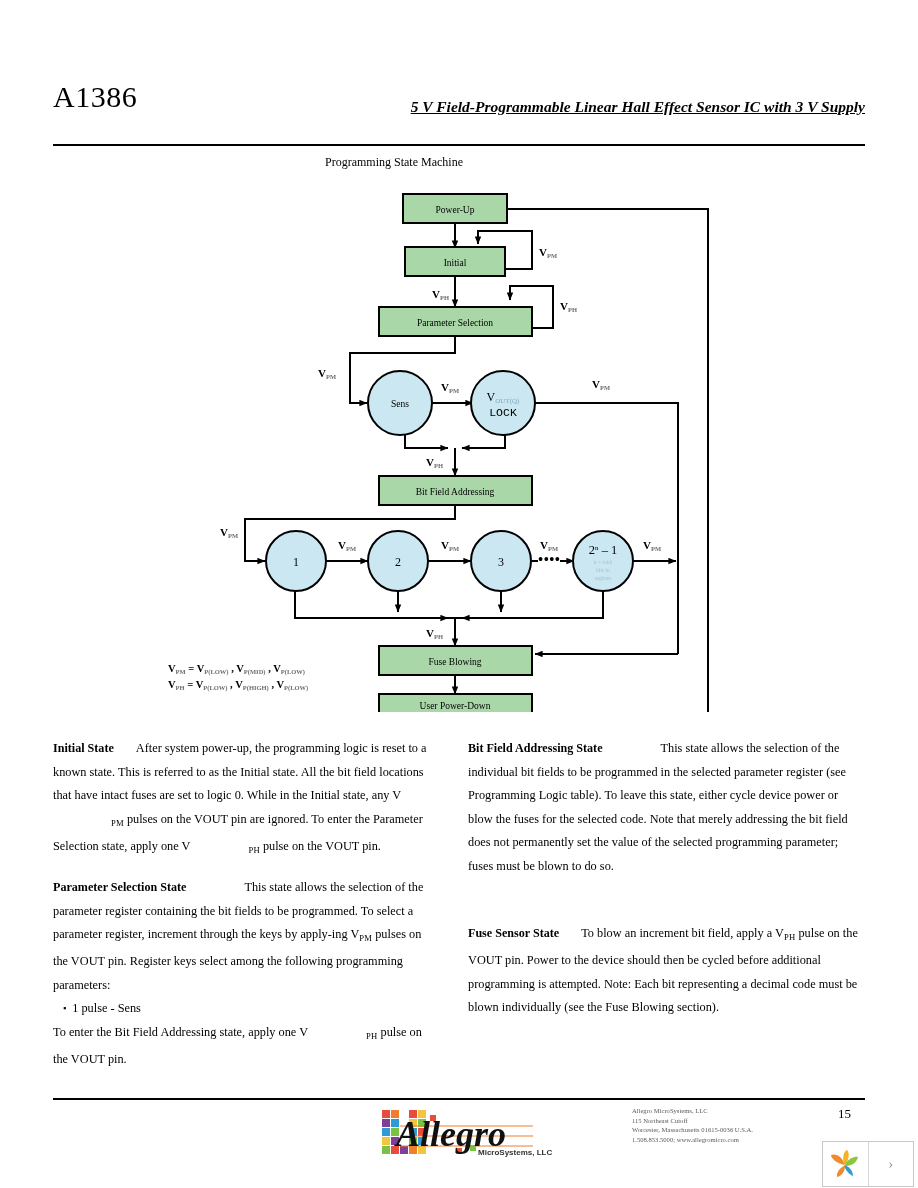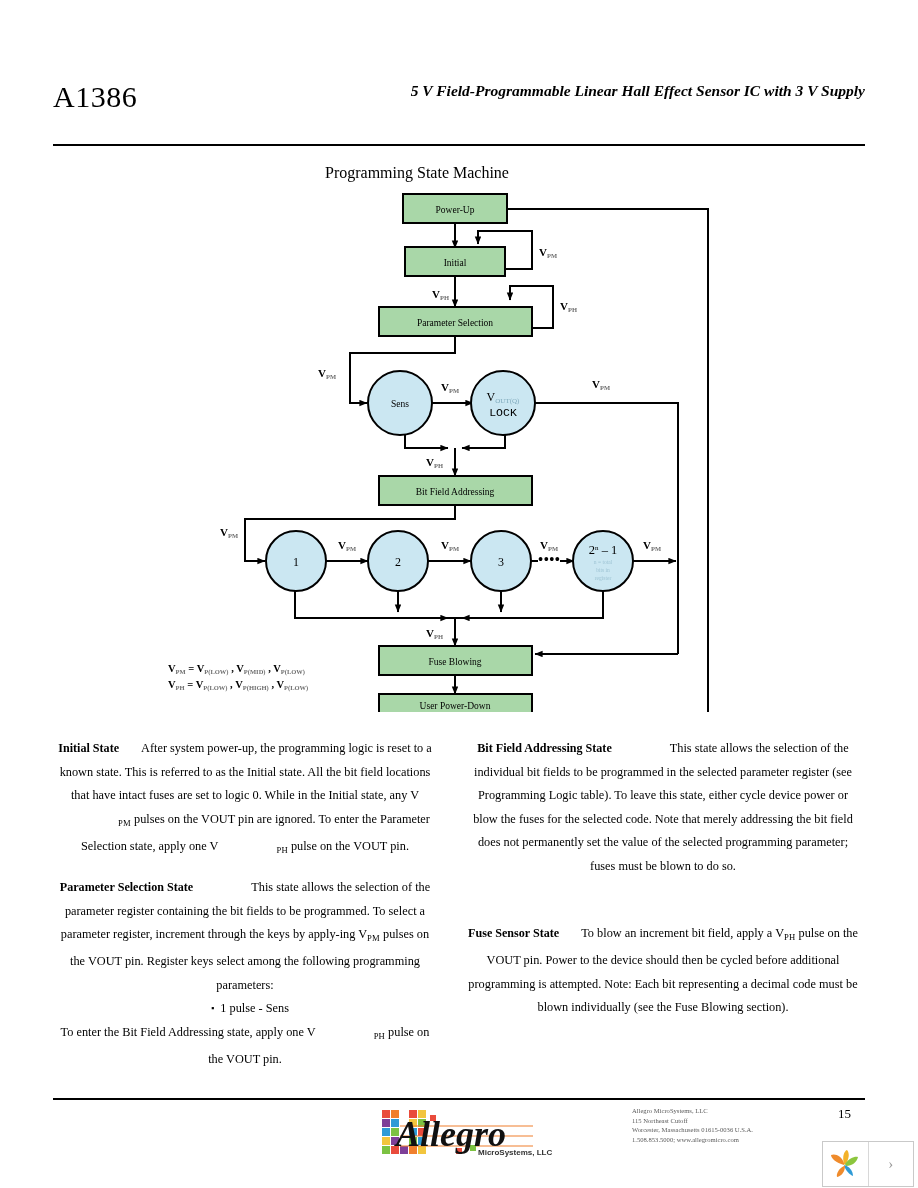--- a/index.html
+++ b/index.html
@@ -10,31 +10,31 @@
     font-family:"Liberation Serif", serif;
     color:#000;
     position:relative;
     overflow:hidden;
   }
   .page{position:absolute;left:0;top:0;width:918px;height:949px;}
 
   
   .header{position:absolute;left:53px;top:74px;width:812px;height:62px;}
   .part-no{position:absolute;left:0;top:6px;font-size:30px;letter-spacing:.5px;}
-  .header-title{position:absolute;right:0;top:6px;width:640px;text-align:right;
-     font-style:italic;font-weight:bold;font-size:15.5px;line-height:22px;}
+  .header-title{position:absolute;right:0;top:22px;width:640px;text-align:right;
+     font-style:italic;font-weight:bold;font-size:15.5px;line-height:22px;text-decoration:underline;}
   .rule-top{position:absolute;left:53px;top:144px;width:812px;height:2px;background:#000;}
 
   
-  .dia-title{position:absolute;left:325px;top:164px;font-size:16px;}
+  .dia-title{position:absolute;left:325px;top:155px;font-size:12px;}
   .diagram{position:absolute;left:160px;top:188px;width:560px;height:524px;}
   .diagram svg{display:block;}
 
   
-  .col{position:absolute;font-size:12.3px;line-height:23.5px;text-align:center;}
+  .col{position:absolute;font-size:12.3px;line-height:23.5px;text-align:left;}
   .col-left{left:53px;top:737px;width:384px;}
   .col-right{left:468px;top:737px;width:390px;}
   .col .para{margin-bottom:14px;}
   .col .lead{font-weight:bold;font-size:12.1px;}
   .gap{display:inline-block;width:22px;}
   .gapw{display:inline-block;width:58px;}
   .sub{font-size:8.6px;vertical-align:-0.32em;letter-spacing:.2px;}
   .bullet{display:block;margin-left:20px;text-indent:-10px;}
   .bullet:before{content:"\25AA";font-size:9px;padding-right:6px;vertical-align:1px;}
 

